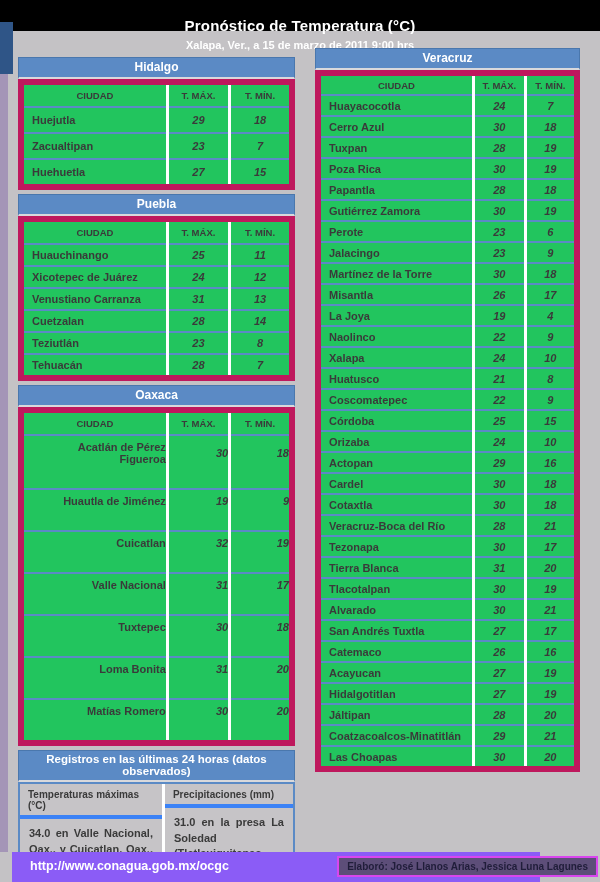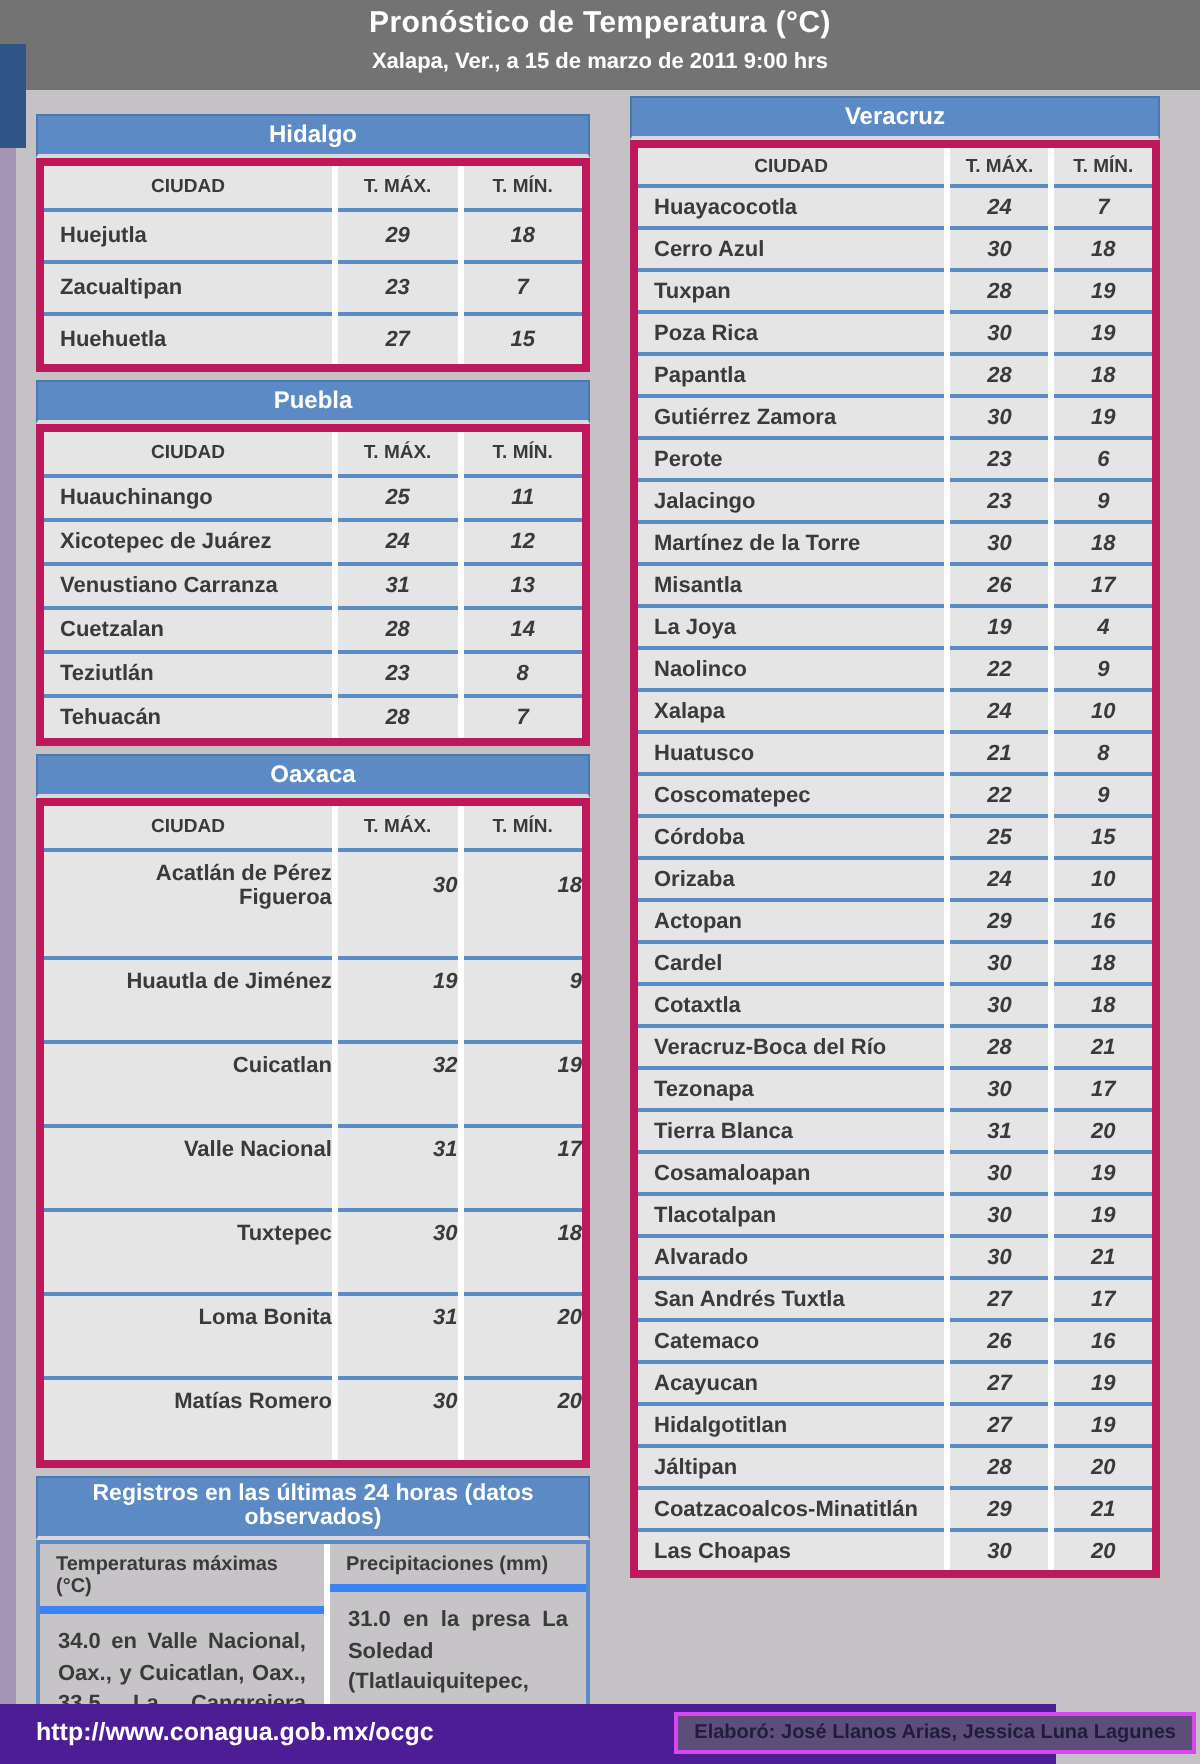--- a/index.html
+++ b/index.html
@@ -6,42 +6,42 @@
   html,body { width:600px; height:882px; }
   body {
     position:relative;
     background:#c4c2c5;
     font-family:"Liberation Sans", sans-serif;
     font-weight:bold;
     overflow:hidden;
   }
   
   .top-band {
-    height:45px; background:#737373; color:#fff; text-align:center;
-    padding-top:3px;
+    height:31px; background:#000000; color:#fff; text-align:center;
+    padding-top:17px;
   }
   .title { font-size:15px; letter-spacing:.2px; }
   .subtitle { font-size:11px; margin-top:5px; }
 
   
   .stripe-blue { position:absolute; left:0; top:22px; width:13px; height:52px; background:#2f5587; }
   .stripe-lav  { position:absolute; left:0; top:74px; width:8px;  height:778px; background:#a495b7; }
 
   
   .content { position:absolute; top:48px; left:18px; display:flex; gap:20px; }
   .col-left  { width:277px; margin-top:9px; display:flex; flex-direction:column; gap:4px; }
   .col-right { width:265px; }
 
   .sect-title {
     background:#5b8ac5; border:1px solid #4a77ad; border-bottom:2px solid #d9d9dc;
     color:#fff; text-align:center; font-size:12px; padding:2px 0 3px;
   }
   .observed .sect-title { font-size:11.5px; }
 
-  table { width:100%; border-collapse:collapse; border:4px solid #be185d; background:#e5e5e5; table-layout:fixed; }
+  table { width:100%; border-collapse:collapse; border:6px solid #be185d; background:#22c55e; table-layout:fixed; }
   th, td { border-bottom:2px solid #5b8ac5; color:#3a3a3a; }
   th { font-size:9.5px; text-align:center; padding:5px 2px; }
   td.city { text-align:left; padding-left:8px; font-size:11px; }
   th.tmax, th.tmin, td.tmax, td.tmin { border-left:3px solid #fff; text-align:center; }
   td.tmax, td.tmin { font-style:italic; font-size:11px; }
 
   .tbl-left  th.city { width:54%; }  .tbl-left  th.tmax, .tbl-left th.tmin { width:23%; }
   .tbl-right th.city { width:60%; }  .tbl-right th.tmax, .tbl-right th.tmin { width:20%; }
 
   .tbl-hidalgo  td { padding-top:6px; padding-bottom:6px;margin-top:40px; }
@@ -51,21 +51,21 @@
   .tbl-right th { padding:3.5px 2px; }
 
   
   .obs-grid { display:flex; border:2px solid #5b8ac5; background:#c6c4c7; min-height:192px; align-items:stretch; }
   .obs-col  { width:52%; }
   .obs-col.right { width:48%; border-left:3px solid #fff; }
   .obs-header { font-size:10px; color:#3a3a3a; padding:5px 8px 4px; border-bottom:4px solid #3b82f6; }
   .obs-text   { font-size:11px; color:#3a3a3a; padding:7px 9px; text-align:justify; line-height:1.42; }
 
   
-  .footer { position:absolute; bottom:0; left:0; width:528px; height:30px; background:#4c1d95; }
+  .footer { position:absolute; bottom:0; left:12px; width:528px; height:30px; background:#8b5cf6; }
   .footer-url { color:#fff; font-size:12.5px; padding:7px 0 0 18px; display:inline-block; }
   .credit {
     position:absolute; right:2px; bottom:5px;
     background:#5d4e79; border:2px solid #d946ef;
     font-size:10px; color:#201d3a; padding:3px 8px;
   }
 </style>
 </head>
 <body>
 
@@ -343,25 +343,20 @@
               <td class="city">Tezonapa</td>
               <td class="tmax">30</td>
               <td class="tmin">17</td>
             </tr>
             <tr>
               <td class="city">Tierra Blanca</td>
               <td class="tmax">31</td>
               <td class="tmin">20</td>
             </tr>
             <tr>
-              <td class="city">Cosamaloapan</td>
-              <td class="tmax">30</td>
-              <td class="tmin">19</td>
-            </tr>
-            <tr>
               <td class="city">Tlacotalpan</td>
               <td class="tmax">30</td>
               <td class="tmin">19</td>
             </tr>
             <tr>
               <td class="city">Alvarado</td>
               <td class="tmax">30</td>
               <td class="tmin">21</td>
             </tr>
             <tr>

